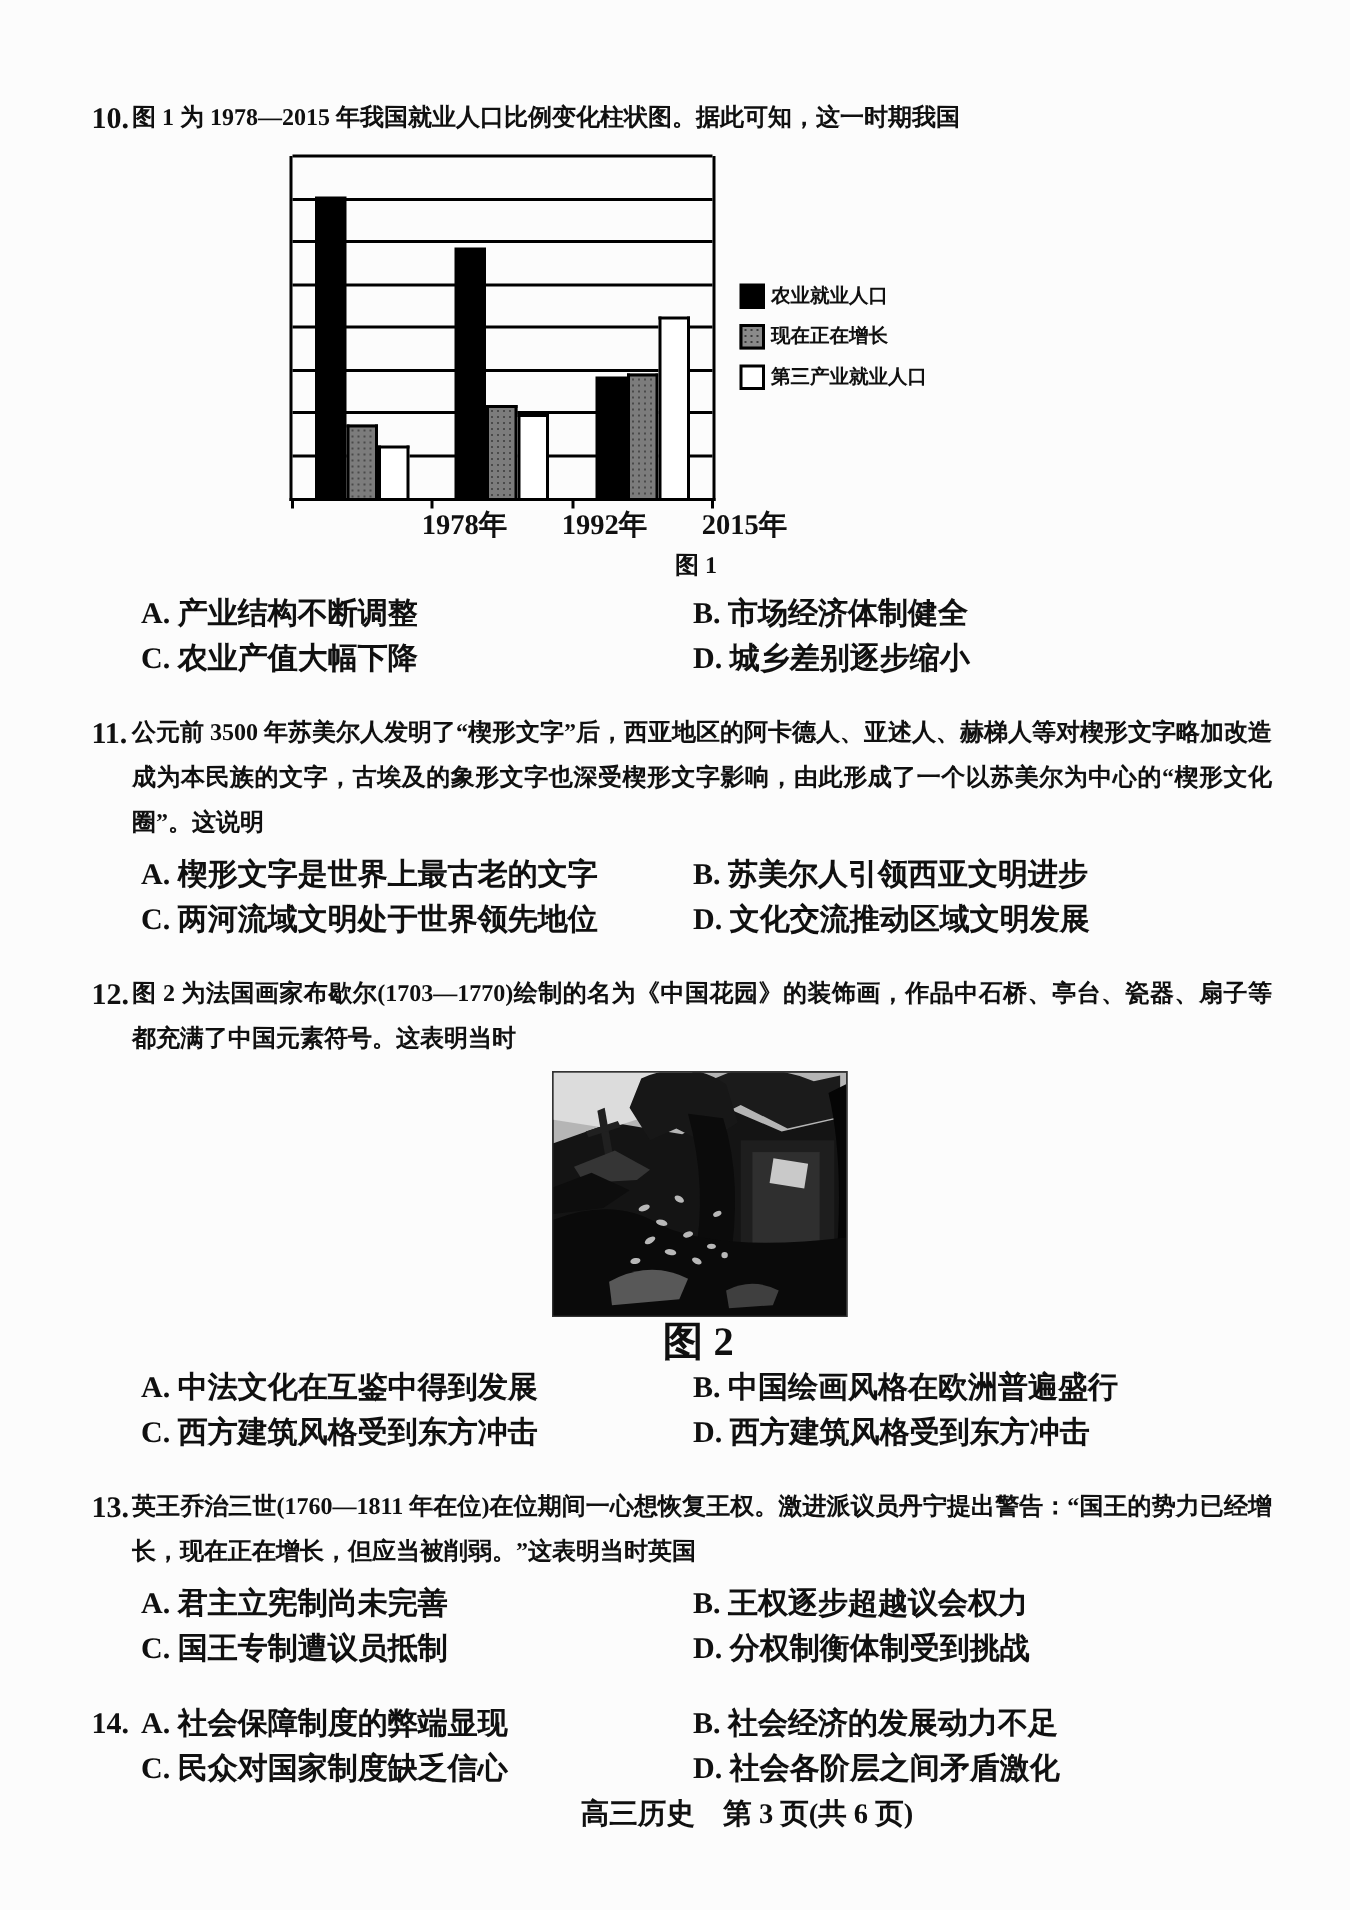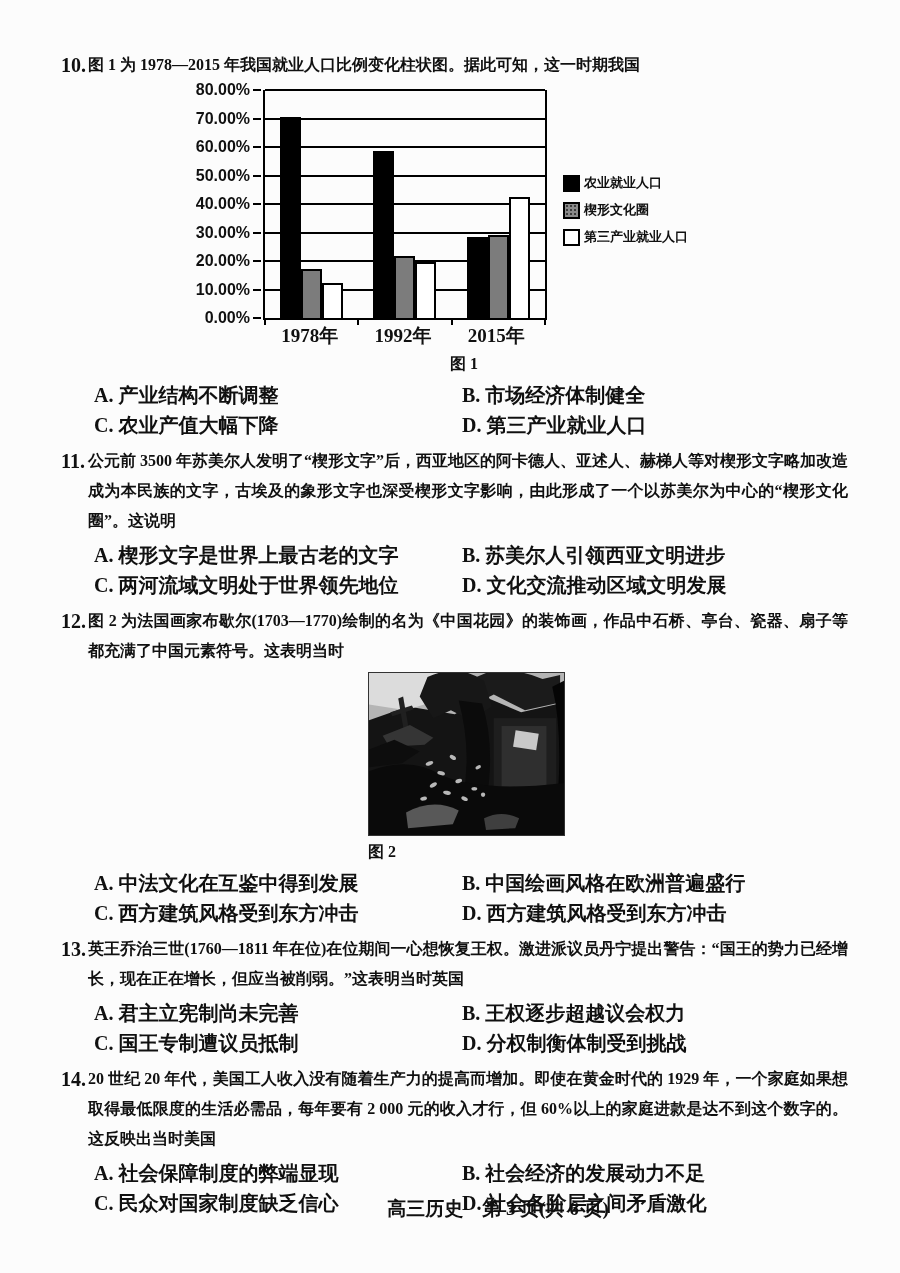--- a/index.html
+++ b/index.html
@@ -2,21 +2,21 @@
 <html><head>
 <meta charset="utf-8">
 <style>
   html,body{margin:0;padding:0;}
   body{
     width:900px;height:1273px;background:#fcfcfc;color:#101010;
     font-family:"Liberation Serif","DejaVu Serif",serif;font-weight:bold;
     overflow:hidden;position:relative;
   }
   .page{box-sizing:border-box;width:900px;height:1273px;padding:44px 50px 0 63px;position:relative;}
-  .question{position:relative;padding-left:25px;margin-top:6px;}
+  .question{position:relative;padding-left:25px;margin-top:20px;}
   .qnum{position:absolute;left:-2px;top:0;font-size:20px;line-height:30px;}
   .stem{margin:0;font-size:16px;line-height:30px;text-align:justify;width:760px;}
   .opts{display:grid;grid-template-columns:368px 1fr;margin:4px 0 2px 6px;}
   .opt{font-size:20px;line-height:30px;white-space:nowrap;}
 
   
   .chart{margin:10px 0 0 105px;}
   .chart-row{display:flex;align-items:flex-start;}
   .yaxis{position:relative;width:70px;height:228px;flex:none;}
   .ytick{position:absolute;right:13px;transform:translateY(-50%);
@@ -41,46 +41,35 @@
     background-image:radial-gradient(#3c3c3c 25%,transparent 27%);background-size:4px 4px;}
   .swatch-white{background:#fff;border:2px solid #000;}
   .xlabels{display:flex;width:280px;margin-left:70px;margin-top:3px;}
   .xlabel{flex:1;text-align:center;font-size:19px;}
   .chart-caption{width:350px;margin-left:96px;text-align:center;font-size:16px;line-height:24px;margin-top:3px;}
 
   
   .fig2{margin:6px 0 0 280px;width:195px;}
   .fig2-frame{width:195px;height:162px;border:1px solid #333;background:#111;}
   .fig2-frame svg{display:block;width:100%;height:100%;}
-  .fig2-caption{font-size:16px;line-height:24px;margin-top:4px;}
+  .fig2-caption{text-align:center;font-size:27px;line-height:24px;margin-top:4px;}
 
   .footer{position:absolute;left:0;top:1196px;width:900px;text-align:center;font-size:19px;margin-left:48px;}
 </style>
 </head>
 <body>
 
 <div class="page">
 
   <section class="question">
     <span class="qnum">10.</span>
     <p class="stem">图 1 为 1978—2015 年我国就业人口比例变化柱状图。据此可知，这一时期我国</p>
 
     <figure class="chart" style="margin-block:10px 0;margin-inline-end:0;">
       <div class="chart-row">
-        <div class="yaxis">
-            <div class="ytick" style="top: 0px;">80.00%</div>
-            <div class="ytick" style="top: 28.5px;">70.00%</div>
-            <div class="ytick" style="top: 57px;">60.00%</div>
-            <div class="ytick" style="top: 85.5px;">50.00%</div>
-            <div class="ytick" style="top: 114px;">40.00%</div>
-            <div class="ytick" style="top: 142.5px;">30.00%</div>
-            <div class="ytick" style="top: 171px;">20.00%</div>
-            <div class="ytick" style="top: 199.5px;">10.00%</div>
-            <div class="ytick" style="top: 228px;">0.00%</div>
-          </div>
         <div class="plot">
             <div class="gridline" style="top: -1px;"></div>
             <div class="gridline" style="top: 27.5px;"></div>
             <div class="gridline" style="top: 56px;"></div>
             <div class="gridline" style="top: 84.5px;"></div>
             <div class="gridline" style="top: 113px;"></div>
             <div class="gridline" style="top: 141.5px;"></div>
             <div class="gridline" style="top: 170px;"></div>
             <div class="gridline" style="top: 198.5px;"></div>
             <div class="xtick" style="left: calc(0% - 1px);"></div>
@@ -105,41 +94,41 @@
               </div>
             </div>
           </div>
         <div class="legend">
             <div class="legend-item">
               <span class="swatch swatch-black"></span>
               <span>农业就业人口</span>
             </div>
             <div class="legend-item">
               <span class="swatch swatch-gray"></span>
-              <span>楔形文化圈</span>
+              <span>现在正在增长</span>
             </div>
             <div class="legend-item">
               <span class="swatch swatch-white"></span>
               <span>第三产业就业人口</span>
             </div>
           </div>
       </div>
       <div class="xlabels">
           <div class="xlabel">1978年</div>
           <div class="xlabel">1992年</div>
           <div class="xlabel">2015年</div>
         </div>
       <figcaption class="chart-caption">图 1</figcaption>
     </figure>
 
     <div class="opts">
       <div class="opt">A. 产业结构不断调整</div>
       <div class="opt">B. 市场经济体制健全</div>
       <div class="opt">C. 农业产值大幅下降</div>
-      <div class="opt">D. 第三产业就业人口</div>
+      <div class="opt">D. 城乡差别逐步缩小</div>
     </div>
   </section>
 
   <section class="question">
     <span class="qnum">11.</span>
     <p class="stem">公元前 3500 年苏美尔人发明了“楔形文字”后，西亚地区的阿卡德人、亚述人、赫梯人等对楔形文字略加改造成为本民族的文字，古埃及的象形文字也深受楔形文字影响，由此形成了一个以苏美尔为中心的“楔形文化圈”。这说明</p>
     <div class="opts">
       <div class="opt">A. 楔形文字是世界上最古老的文字</div>
       <div class="opt">B. 苏美尔人引领西亚文明进步</div>
       <div class="opt">C. 两河流域文明处于世界领先地位</div>
@@ -203,21 +192,20 @@
     <div class="opts">
       <div class="opt">A. 君主立宪制尚未完善</div>
       <div class="opt">B. 王权逐步超越议会权力</div>
       <div class="opt">C. 国王专制遭议员抵制</div>
       <div class="opt">D. 分权制衡体制受到挑战</div>
     </div>
   </section>
 
   <section class="question">
     <span class="qnum">14.</span>
-    <p class="stem">20 世纪 20 年代，美国工人收入没有随着生产力的提高而增加。即使在黄金时代的 1929 年，一个家庭如果想取得最低限度的生活必需品，每年要有 2 000 元的收入才行，但 60%以上的家庭进款是达不到这个数字的。这反映出当时美国</p>
     <div class="opts">
       <div class="opt">A. 社会保障制度的弊端显现</div>
       <div class="opt">B. 社会经济的发展动力不足</div>
       <div class="opt">C. 民众对国家制度缺乏信心</div>
       <div class="opt">D. 社会各阶层之间矛盾激化</div>
     </div>
   </section>
 
   <div class="footer">高三历史　第 3 页(共 6 页)</div>
 </div>

